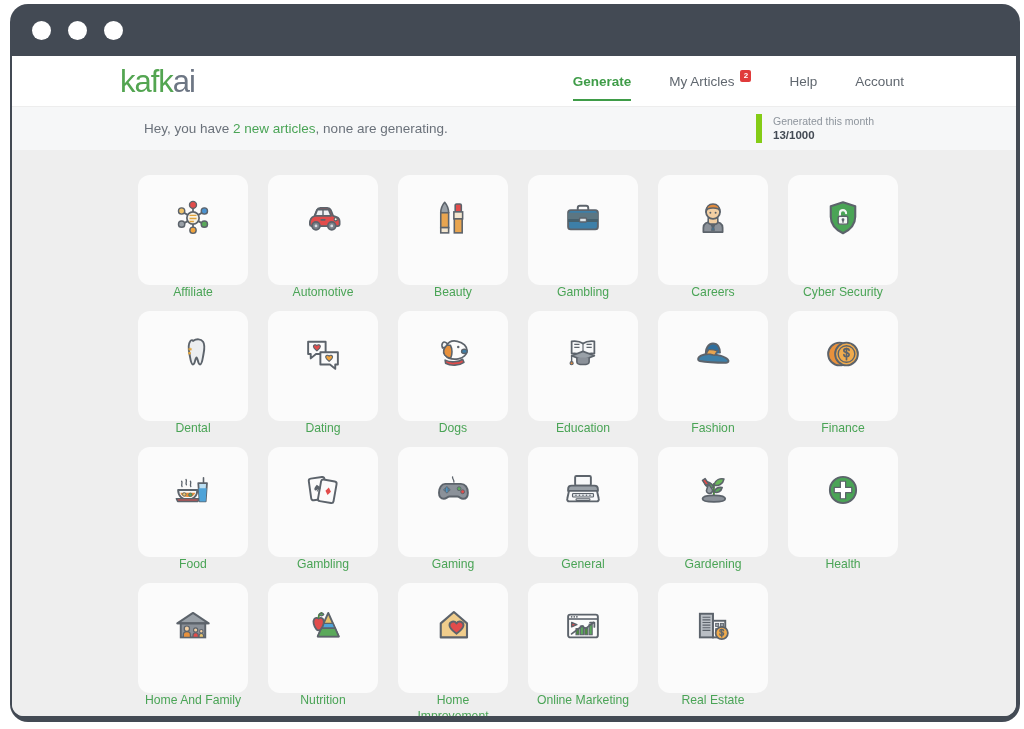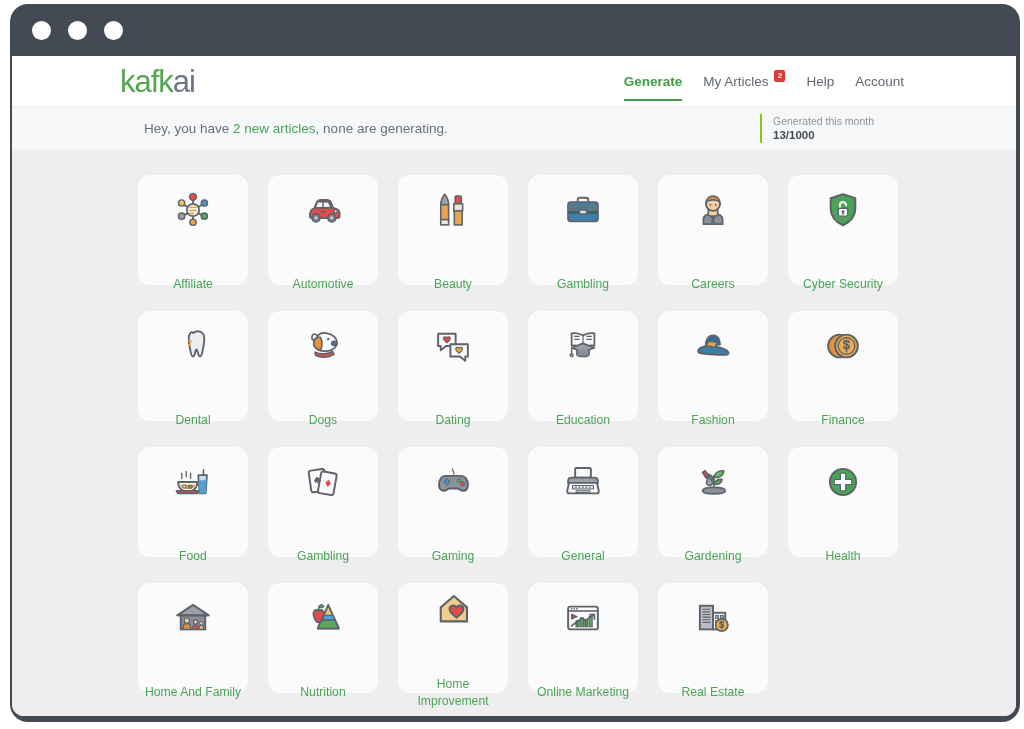--- a/index.html
+++ b/index.html
@@ -62,21 +62,21 @@
     letter-spacing: -1px;
     line-height: 1;
     user-select: none;
   }
   .logo .g { color: #53A551; }
   .logo .d { color: #6d7684; }
 
   .nav {
     display: flex;
     align-items: center;
-    gap: 21px;
+    gap: 38px;
     height: 100%;
     padding-right: 82px;
   }
   .nav-item {
     position: relative;
     font-size: 13.5px;
     color: #60676f;
     height: 100%;
     display: flex;
     align-items: center;
@@ -116,21 +116,21 @@
     justify-content: space-between;
     padding: 0 30px 0 108px;
   }
   .notice-text {
     font-size: 13.5px;
     color: #6a717a;
     margin-left: 24px;
   }
   .notice-text .hl { color: #4aa456; }
   .quota {
-    border-left: 2px solid #84cc16;
+    border-left: 6px solid #84cc16;
     padding-left: 11px;
     padding-right: 112px;
     line-height: 1.35;
   }
   .quota-label { font-size: 10.5px; color: #8d949c; }
   .quota-value { font-size: 11.5px; color: #434A54; font-weight: 700; }
 
   
   .grid-wrap {
     padding: 25px 0 0 0;
@@ -145,21 +145,21 @@
     padding-left: 8px;
   }
   .card {
     width: 110px;
     height: 110px;
     background: #fbfbfb;
     border-radius: 12px;
     display: flex;
     flex-direction: column;
     align-items: center;
-    justify-content: center;
+    justify-content: space-between;
     padding-top: 22px;
     cursor: pointer;
     gap: 36px;
   }
   .card-icon {
     width: 46px;
     height: 46px;
     display: flex;
     align-items: center;
     justify-content: center;
@@ -318,40 +318,40 @@
                 <path d="M24 9c4-2.5 9-2.5 11.5 1 2.5 3.5 1.5 9 .5 14-1 5-1.5 12-4 12s-2.5-8-4-8-1.5 8-4 8-3-7-4-12c-1-5-2-10.5.5-14C22.5 6.5 24 9 24 9z" fill="#eceef0" stroke="#5c636b" stroke-width="2.2" stroke-linejoin="round"></path>
                 <path d="M18 17l1.6 1 1-1.6 1 1.6 1.6-1-1 1.6 1 1.6-1.6-1-1 1.6-1-1.6-1.6 1 1-1.6z" fill="#e0a33c"></path>
                 <circle cx="20" cy="23" r="1.5" fill="#e0a33c"></circle>
               </svg>
             </div>
             <div class="card-label">Dental</div>
           </div>
           <div class="card">
             <div class="card-icon">
               <svg viewBox="0 0 48 48">
+                <path d="M7 10h20v14H16l-6 5v-5H7z" fill="#fbfbfb" stroke="#5c636b" stroke-width="2.2" stroke-linejoin="round"></path>
+                <path d="M17 14.5c1.3-1.8 4-1 4 1 0 2-3 4-4 4.8-1-.8-4-2.8-4-4.8 0-2 2.7-2.8 4-1z" fill="#e24c4b" stroke="#5c636b" stroke-width="1.2"></path>
+                <path d="M21 22h20v14h-3v5l-6-5H21z" fill="#fbfbfb" stroke="#5c636b" stroke-width="2.2" stroke-linejoin="round"></path>
+                <path d="M31 26.5c1.3-1.8 4-1 4 1 0 2-3 4-4 4.8-1-.8-4-2.8-4-4.8 0-2 2.7-2.8 4-1z" fill="#f0a33c" stroke="#5c636b" stroke-width="1.2"></path>
+              </svg>
+            </div>
+            <div class="card-label">Dating</div>
+          </div>
+          <div class="card">
+            <div class="card-icon">
+              <svg viewBox="0 0 48 48">
                 <path d="M12 17c-2-5 1-8 4-6 2 1.3 3.5 3 4.5 4.5z" fill="#f3f5f6" stroke="#5c636b" stroke-width="1.8" stroke-linejoin="round"></path>
                 <path d="M17 14c2-4 7-5.5 12-4.5 7 1.4 11 6 11 10.5 0 5-4.5 8.5-10 9.5-6 1-12-.5-15-4.5-2.5-3.3-.5-8 2-11z" fill="#fbfbfb" stroke="#5c636b" stroke-width="2" stroke-linejoin="round"></path>
                 <path d="M17 14c-3 3-5 7.5-2.5 11 1.5 2 4 3.3 6.8 3.8 2-4 2.2-10.5-.3-14.8z" fill="#e8913c" stroke="#5c636b" stroke-width="1.8" stroke-linejoin="round"></path>
                 <ellipse cx="37" cy="21" rx="3.2" ry="2.4" fill="#3d7fa8" stroke="#5c636b" stroke-width="1.6"></ellipse>
                 <circle cx="30" cy="16" r="1.4" fill="#5c636b"></circle>
                 <path d="M15 31c6 3 15 2.5 20-1l1.5 3.5c-5.5 4-15 4.3-21 1z" fill="#e24c4b" stroke="#5c636b" stroke-width="1.8" stroke-linejoin="round"></path>
               </svg>
             </div>
             <div class="card-label">Dogs</div>
-          </div>
-          <div class="card">
-            <div class="card-icon">
-              <svg viewBox="0 0 48 48">
-                <path d="M7 10h20v14H16l-6 5v-5H7z" fill="#fbfbfb" stroke="#5c636b" stroke-width="2.2" stroke-linejoin="round"></path>
-                <path d="M17 14.5c1.3-1.8 4-1 4 1 0 2-3 4-4 4.8-1-.8-4-2.8-4-4.8 0-2 2.7-2.8 4-1z" fill="#e24c4b" stroke="#5c636b" stroke-width="1.2"></path>
-                <path d="M21 22h20v14h-3v5l-6-5H21z" fill="#fbfbfb" stroke="#5c636b" stroke-width="2.2" stroke-linejoin="round"></path>
-                <path d="M31 26.5c1.3-1.8 4-1 4 1 0 2-3 4-4 4.8-1-.8-4-2.8-4-4.8 0-2 2.7-2.8 4-1z" fill="#f0a33c" stroke="#5c636b" stroke-width="1.2"></path>
-              </svg>
-            </div>
-            <div class="card-label">Dating</div>
           </div>
           <div class="card">
             <div class="card-icon">
               <svg viewBox="0 0 48 48">
                 <path d="M24 12c-3.5-2.5-9-3-13-2.5v14c4-.5 9.5 0 13 2.5 3.5-2.5 9-3 13-2.5v-14c-4-.5-9.5 0-13 2.5z" fill="#f7f8f9" stroke="#5c636b" stroke-width="2" stroke-linejoin="round"></path>
                 <path d="M24 12v14M14 13h6M14 16.5h6M28 13h6M28 16.5h6" stroke="#5c636b" stroke-width="1.3"></path>
                 <path d="M24 21l13 5-13 5-13-5z" fill="#9aa1a8" stroke="#5c636b" stroke-width="2" stroke-linejoin="round"></path>
                 <path d="M17 28v5c0 2 3.5 3 7 3s7-1 7-3v-5" fill="#8b9199" stroke="#5c636b" stroke-width="1.8" stroke-linejoin="round"></path>
                 <path d="M11 26v7" stroke="#5c636b" stroke-width="1.6"></path>
                 <circle cx="11" cy="34.5" r="1.8" fill="#e08a3c" stroke="#5c636b" stroke-width="1.2"></circle>

